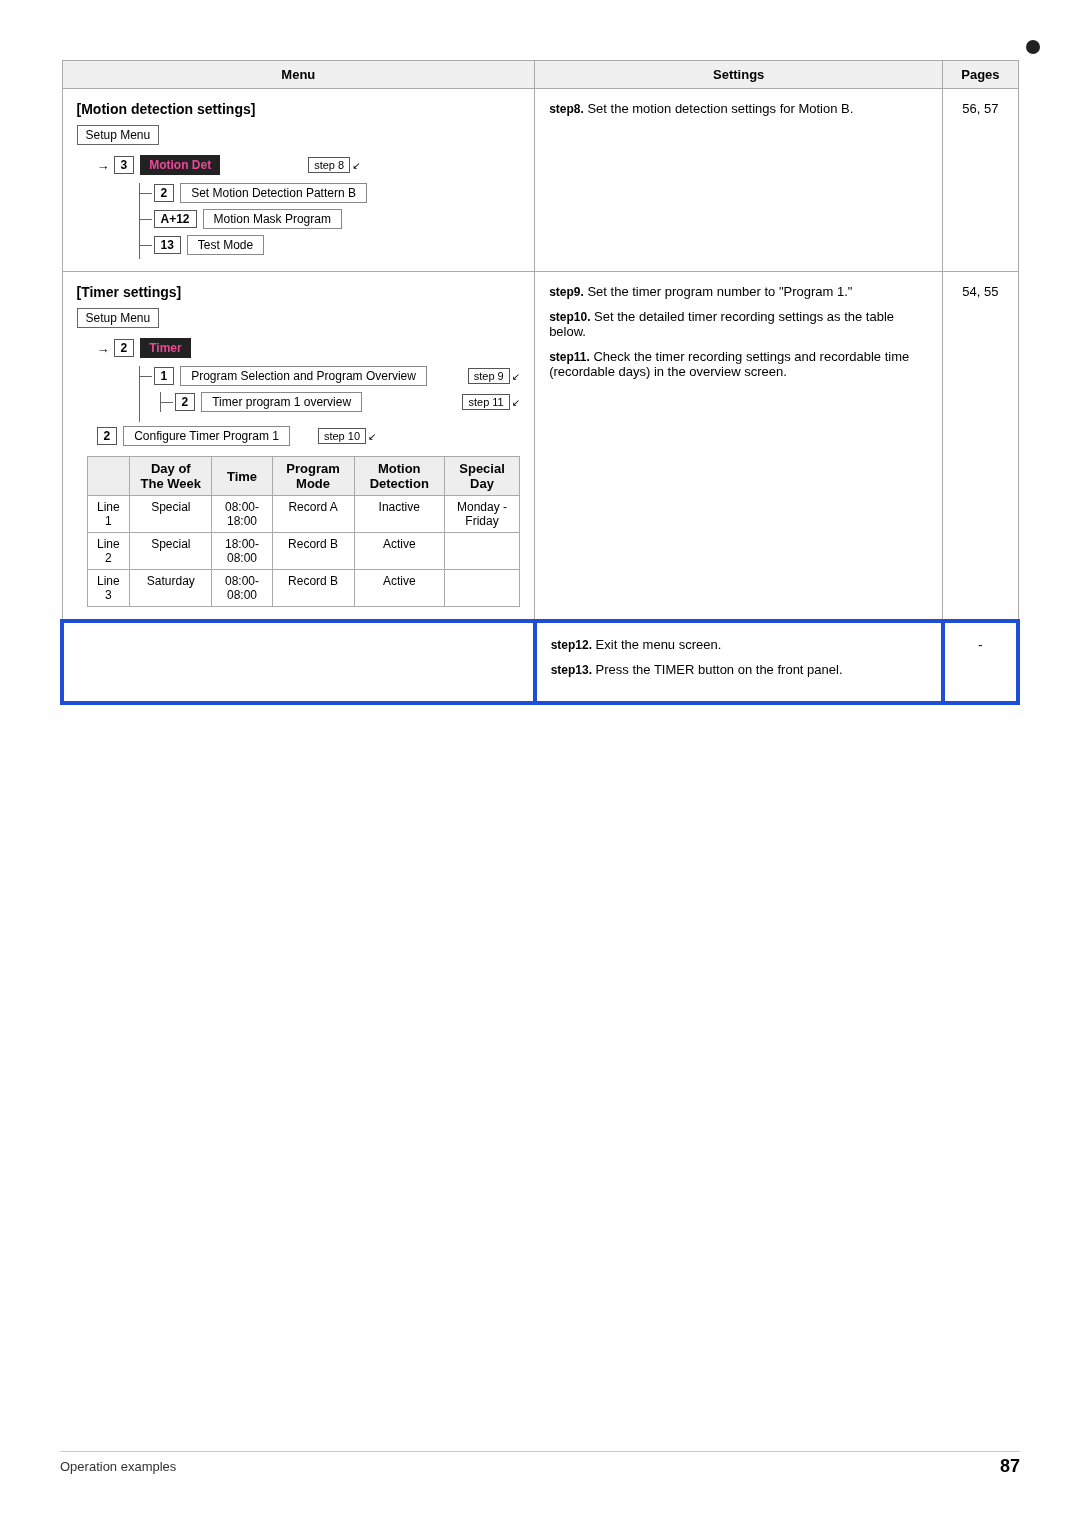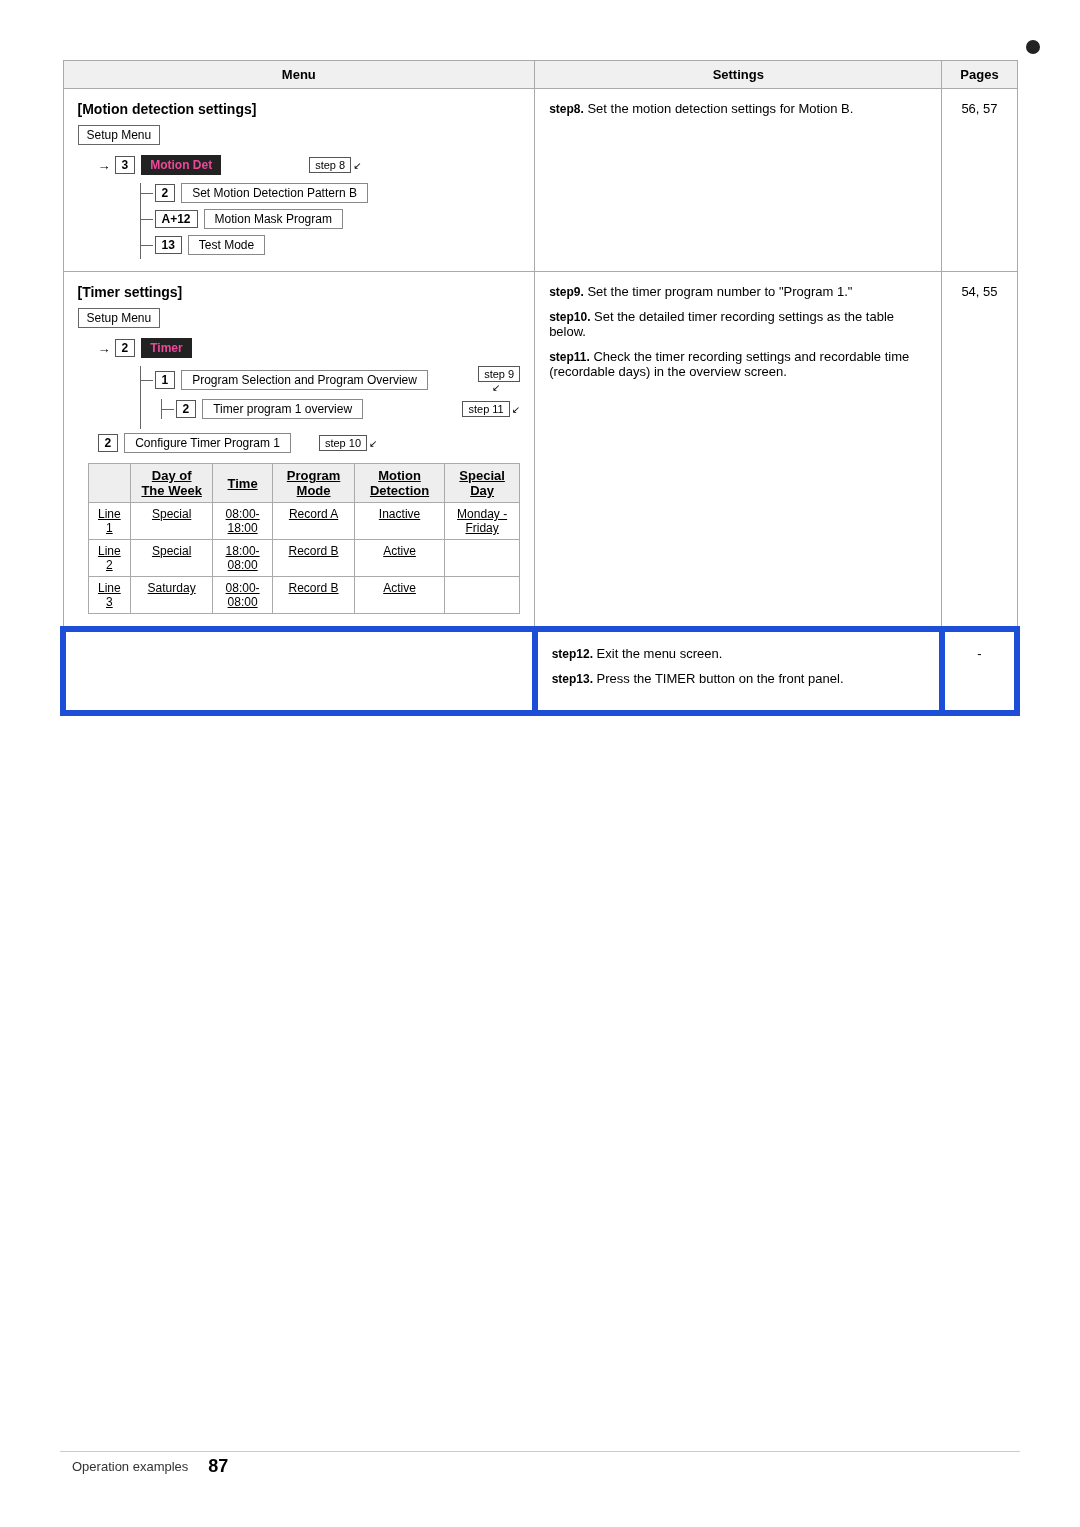--- a/index.html
+++ b/index.html
@@ -115,36 +115,35 @@
     .data-table {
       width: 100%;
       border-collapse: collapse;
       font-size: 12px;
     }
 
     .data-table th, .data-table td {
       border: 1px solid #aaa;
       padding: 4px 8px;
       text-align: center;
-      text-decoration: underline;
     }
 
     .data-table th {
       background: #eee;
       font-weight: bold;
     }
 
     
     .footer {
       position: absolute;
       bottom: 50px;
-      left: 12px;
+      left: 0;
       right: 0;
       display: flex;
-      justify-content: flex-start;
+      justify-content: space-between;
       align-items: center;
       padding: 0 60px;
     }
 
     .footer-line {
       position: absolute;
       bottom: 75px;
       left: 60px;
       right: 60px;
       height: 1px;
@@ -214,21 +213,21 @@
     .sub-row-content {
       margin-left: 14px;
       display: flex;
       align-items: center;
     }
 
     
     .bottom-row td {
       padding: 14px 14px;
       vertical-align: top;
-      border: 6px solid #1d4ed8;
+      border: 4px solid #1d4ed8;
     }
 
   </style>
 </head>
 <body>
 
 <div class="page-container">
 
   <div class="corner-dot"></div>
 
@@ -306,21 +305,21 @@
             </div>
 
             <div style="margin-left:52px; border-left:1px solid #666; padding-bottom:4px;">
 
               <div class="sub-row">
                 <div class="sub-row-content" style="display:flex; align-items:center; justify-content:space-between; width:100%;">
                   <div style="display:flex; align-items:center;">
                     <span class="step-num-box">1</span>
                     <span class="item-box">Program Selection and Program Overview</span>
                   </div>
-                  <div style="display:flex; align-items:center; margin-left:8px;flex-direction:column;">
+                  <div style="display:flex; align-items:center; margin-left:8px;">
                     <span class="step-badge">step 9</span>
                     <span style="font-size:10px; margin-left:2px;">↙</span>
                   </div>
                 </div>
               </div>
 
               <div style="margin-left:20px; border-left:1px solid #666;">
                 <div class="sub-row">
                   <div class="sub-row-content" style="display:flex; align-items:center; justify-content:space-between; width:100%;">
                     <div style="display:flex; align-items:center;">

